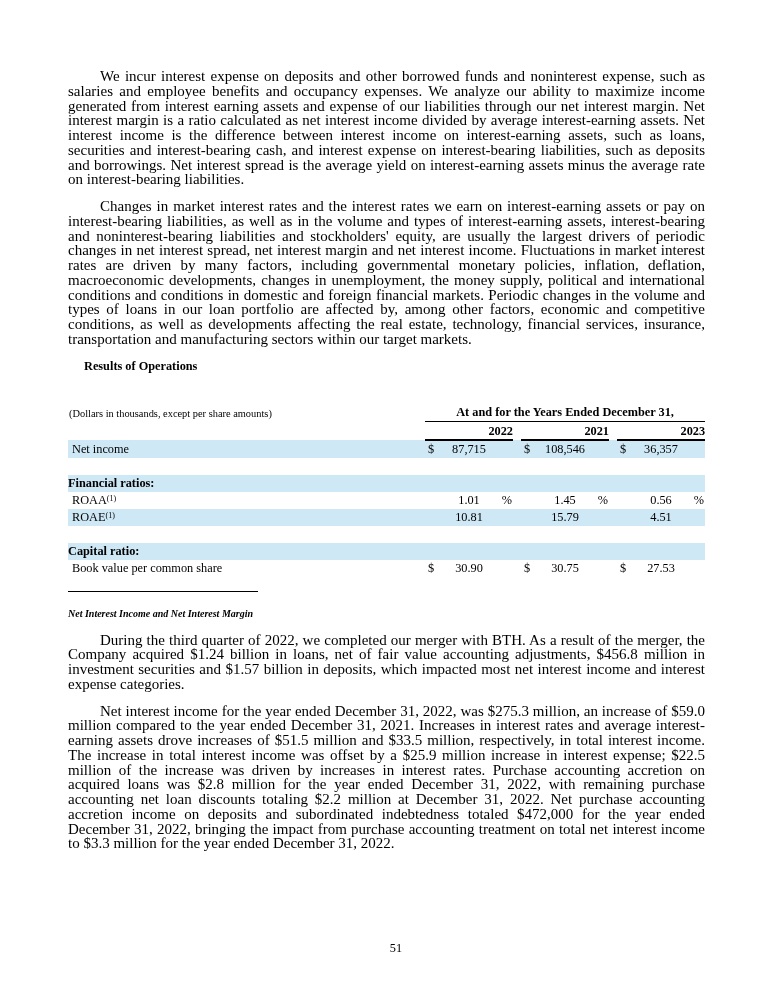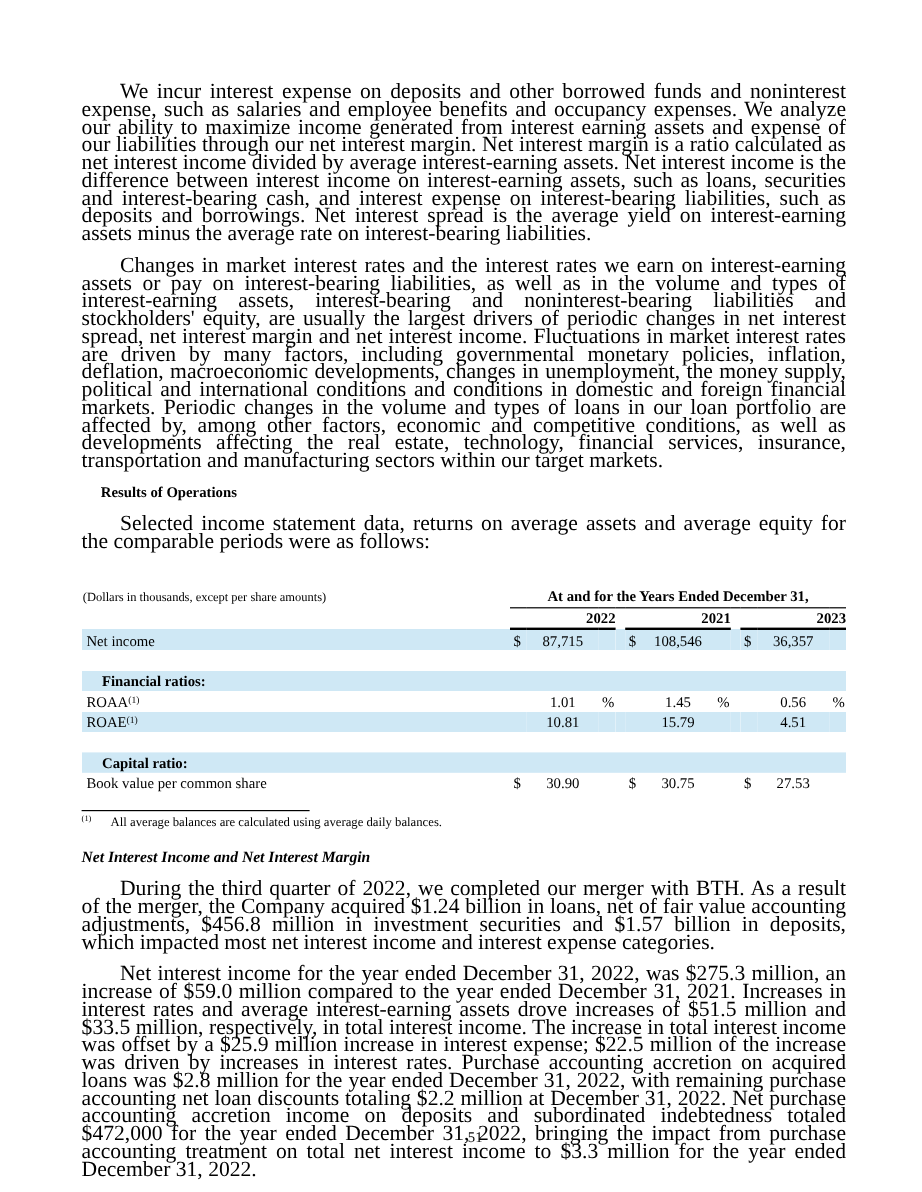--- a/index.html
+++ b/index.html
@@ -8,32 +8,32 @@
     width: 768px; height: 993px;
     background: #ffffff;
     color: #000000;
     font-family: "Liberation Serif", "DejaVu Serif", serif;
     position: relative;
     overflow: hidden;
   }
   .page { padding: 69px 63px 0 68px; }
 
   p.body {
-    font-size: 18px;
+    font-size: 15px;
     line-height: 14.75px;
     text-align: justify;
     text-indent: 32px;
     margin: 0 0 12px 0;
   }
   h2.section {
     font-size: 12.3px; line-height: 15px;
     font-weight: bold; margin: 10px 0 11px 16px;
   }
   h2.subsection {
-    font-size: 13px; line-height: 15px;
+    font-size: 10px; line-height: 15px;
     font-weight: bold; font-style: italic;
     margin: 14px 0 12px 0;
   }
 
   table.fin {
     border-collapse: collapse;
     table-layout: fixed;
     width: 637px;
     margin-top: 30px;
   }
@@ -51,21 +51,21 @@
     border-bottom: 1px solid #000;
     padding-bottom: 2px;
   }
   td.year {
     font-weight: bold; text-align: right;
     border-bottom: 2px solid #000;
     padding-bottom: 1px;
   }
   tr.shade td { background: var(--row-highlight, #cfe8f5); }
   td.lbl { padding-left: 4px; }
-  td.sectionlbl { font-weight: bold; padding-left: 17px; }
+  td.sectionlbl { font-weight: bold; padding-left: 0; }
   td.d { padding-left: 3px; text-align: left; }
   td.v { text-align: center; }
   td.p { text-align: right; padding-right: 1px; }
   tr.spacer td { height: 17px; padding: 0; }
   .fin sup, .footnote sup { font-size: 8px; vertical-align: 3.5px; line-height: 0; }
 
   .footnote-rule {
     width: 190px; height: 0;
     border-top: 1px solid #000;
     margin: 14px 0 3px 0;
@@ -85,21 +85,20 @@
 <body>
 
 <div class="page">
 
   <p class="body">We incur interest expense on deposits and other borrowed funds and noninterest expense, such as salaries and employee benefits and occupancy expenses. We analyze our ability to maximize income generated from interest earning assets and expense of our liabilities through our net interest margin. Net interest margin is a ratio calculated as net interest income divided by average interest-earning assets. Net interest income is the difference between interest income on interest-earning assets, such as loans, securities and interest-bearing cash, and interest expense on interest-bearing liabilities, such as deposits and borrowings. Net interest spread is the average yield on interest-earning assets minus the average rate on interest-bearing liabilities.</p>
 
   <p class="body">Changes in market interest rates and the interest rates we earn on interest-earning assets or pay on interest-bearing liabilities, as well as in the volume and types of interest-earning assets, interest-bearing and noninterest-bearing liabilities and stockholders' equity, are usually the largest drivers of periodic changes in net interest spread, net interest margin and net interest income. Fluctuations in market interest rates are driven by many factors, including governmental monetary policies, inflation, deflation, macroeconomic developments, changes in unemployment, the money supply, political and international conditions and conditions in domestic and foreign financial markets. Periodic changes in the volume and types of loans in our loan portfolio are affected by, among other factors, economic and competitive conditions, as well as developments affecting the real estate, technology, financial services, insurance, transportation and manufacturing sectors within our target markets.</p>
 
   <h2 class="section">Results of Operations</h2>
 
-  <p class="body">Selected income statement data, returns on average assets and average equity for the comparable periods were as follows:</p>
 
   <table class="fin">
     <colgroup>
       <col style="width:357px">
       <col style="width:14px">
         <col style="width:60px">
         <col style="width:14px">
       <col style="width:8px">
       <col style="width:14px">
         <col style="width:60px">
@@ -187,23 +186,20 @@
         <td class="p"></td>
         <td></td>
         <td class="d">$</td>
         <td class="v">27.53</td>
         <td class="p"></td>
       </tr>
     </tbody>
   </table>
 
   <div class="footnote-rule"></div>
-  <div class="footnote">
-    <sup>(1)</sup><span class="txt">All average balances are calculated using average daily balances.</span>
-  </div>
 
   <h2 class="subsection">Net Interest Income and Net Interest Margin</h2>
 
   <p class="body">During the third quarter of 2022, we completed our merger with BTH. As a result of the merger, the Company acquired $1.24 billion in loans, net of fair value accounting adjustments, $456.8 million in investment securities and $1.57 billion in deposits, which impacted most net interest income and interest expense categories.</p>
 
   <p class="body">Net interest income for the year ended December 31, 2022, was $275.3 million, an increase of $59.0 million compared to the year ended December 31, 2021. Increases in interest rates and average interest-earning assets drove increases of $51.5 million and $33.5 million, respectively, in total interest income. The increase in total interest income was offset by a $25.9 million increase in interest expense; $22.5 million of the increase was driven by increases in interest rates. Purchase accounting accretion on acquired loans was $2.8 million for the year ended December 31, 2022, with remaining purchase accounting net loan discounts totaling $2.2 million at December 31, 2022. Net purchase accounting accretion income on deposits and subordinated indebtedness totaled $472,000 for the year ended December 31, 2022, bringing the impact from purchase accounting treatment on total net interest income to $3.3 million for the year ended December 31, 2022.</p>
 
 </div>
 
 <div class="page-number">51</div>

